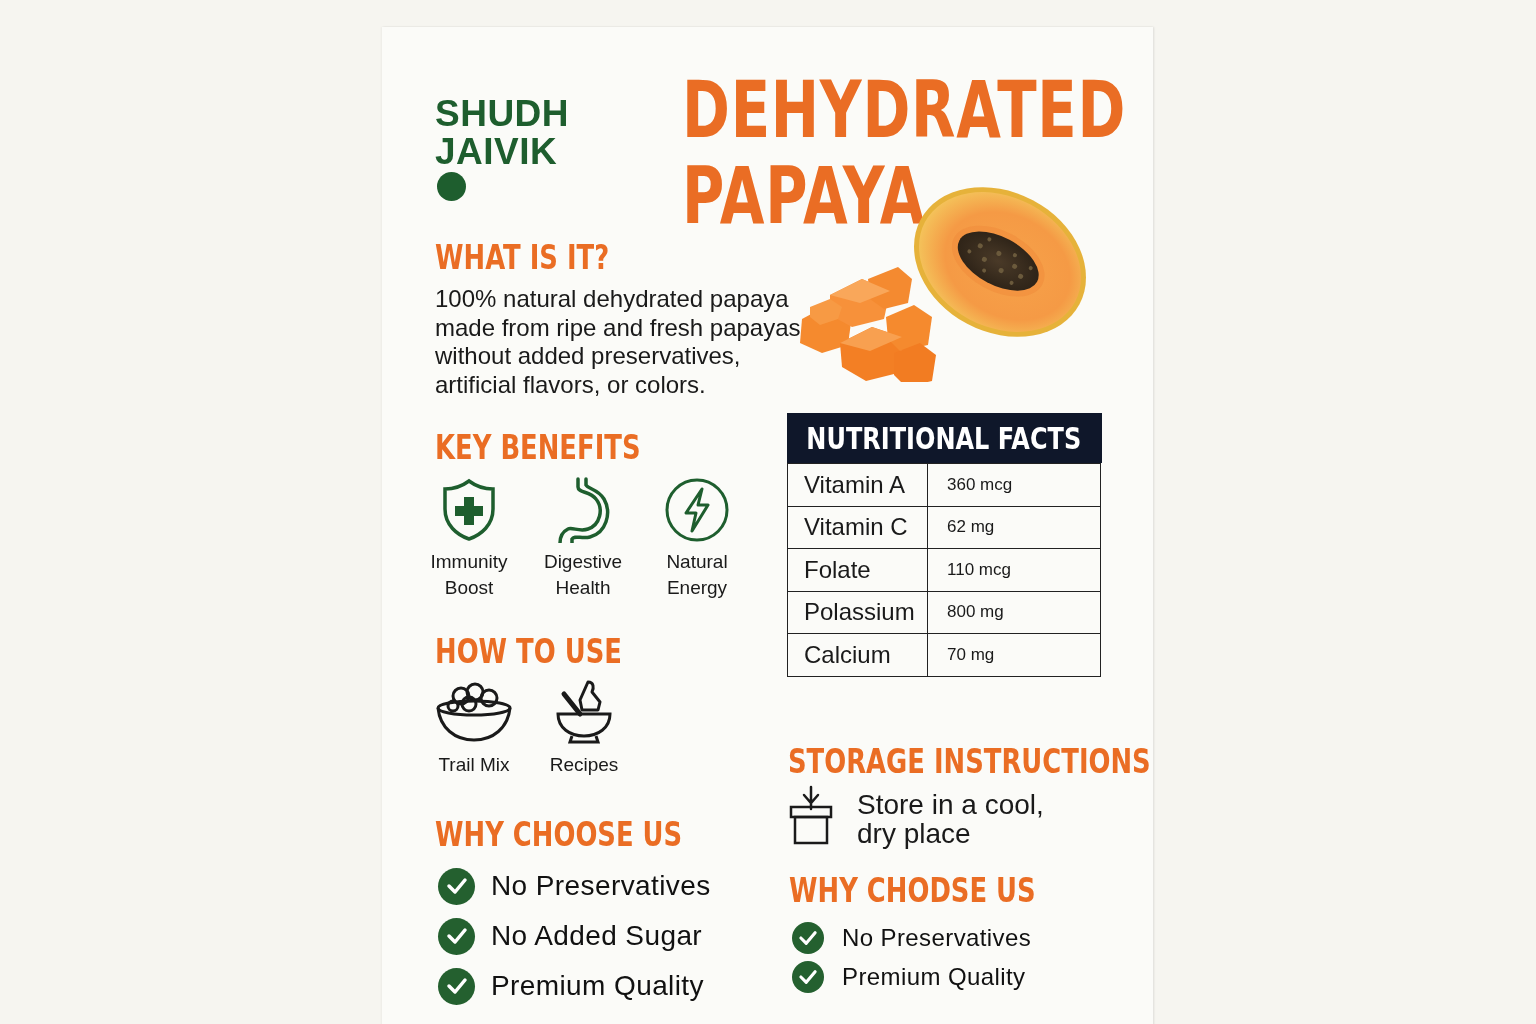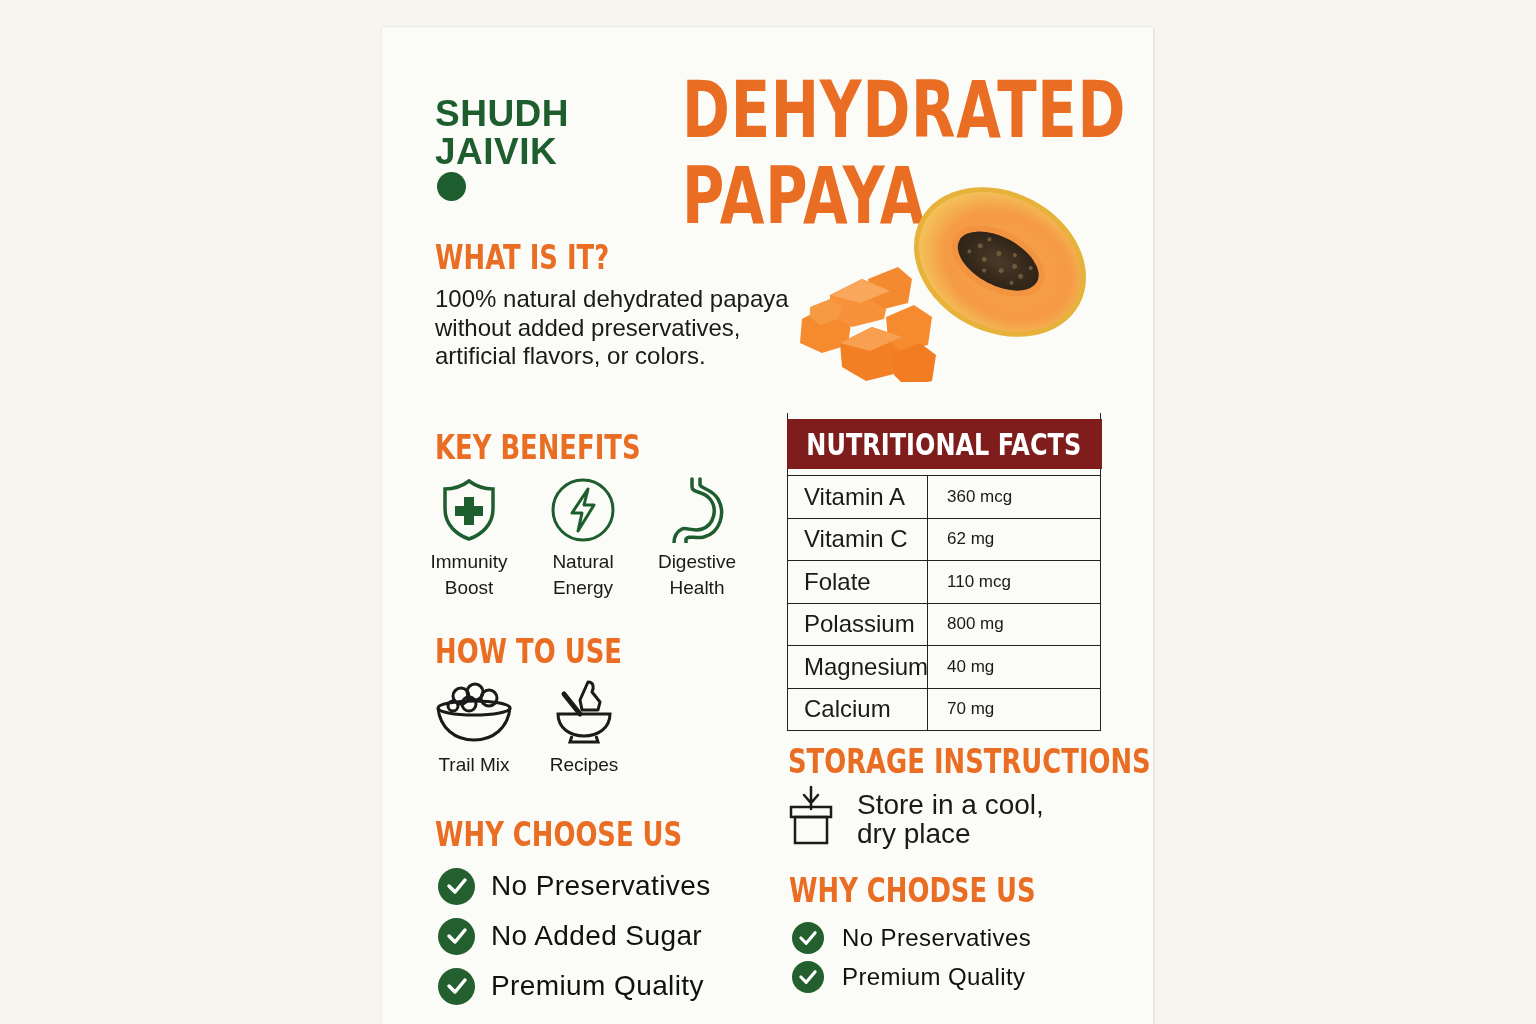--- a/index.html
+++ b/index.html
@@ -38,21 +38,21 @@
   .check-row { display:flex; align-items:center; height:50px; }
   .check-icon { width:37px; height:37px; border-radius:50%; background:#24602f; display:flex; align-items:center; justify-content:center; }
   .check-text { margin-left:16px; color:#111; font-size:28px; letter-spacing:0.4px; }
   .check-row.small { height:39px; }
   .check-row.small .check-icon { width:32px; height:32px; }
   .check-row.small .check-text { font-size:24px; margin-left:18px; }
   .nut {
     left:405px; top:386px; width:312px; border:1.5px solid #222; border-top:none;
   }
   .nut-head {
-    background:#7f1d1d; color:#fff; height:50px; margin:6px -1.5px;
+    background:#0f172a; color:#fff; height:50px; margin:0 -1.5px;
     display:flex; align-items:center; justify-content:center;
   }
   .nut-head span {
     font-family:"DejaVu Sans", sans-serif; font-weight:bold; font-size:30px; white-space:nowrap;
     display:inline-block; transform:scaleX(0.8);
   }
   .nut-row { display:flex; height:41.5px; border-top:1.5px solid #222; }
   .nut-row:first-of-type { border-top:none; }
   .nut-name { width:140px; border-right:1.5px solid #222; padding-left:16px; display:flex; align-items:center; font-size:24px; color:#1a1a1a; box-sizing:border-box; width:140px; }
   .nut-val { padding-left:19px; display:flex; align-items:center; font-size:17px; color:#1a1a1a; }
@@ -117,55 +117,56 @@
       <polygon points="104,186 130,176 146,188 142,214 116,220 104,208" fill="#f27c22"></polygon>
       <polygon points="20,140 40,132 52,140 48,152 30,158 20,150" fill="#f79a44"></polygon>
       <polygon points="40,128 72,112 100,124 70,136" fill="#f9a75a"></polygon>
       <polygon points="50,176 82,160 112,170 80,184" fill="#f8a050"></polygon>
     </g>
   </svg>
 
   <div class="abs h" style="left:53px; top:210px;">WHAT IS IT?</div>
   <div class="abs body-text" style="left:53px; top:258px;">
     <div>100% natural dehydrated papaya</div>
+    <div>made from ripe and fresh papayas</div>
     <div>without added preservatives,</div>
     <div>artificial flavors, or colors.</div>
   </div>
 
   <div class="abs h" style="left:53px; top:400px;">KEY BENEFITS</div>
   <div class="abs" style="left:32px; top:450px; display:flex; gap:4px;">
     <div class="icon-col">
       <svg width="60" height="66" viewBox="0 0 60 66">
         <path d="M30 4 C22 10 14 12 6 12 L6 32 C6 48 18 58 30 62 C42 58 54 48 54 32 L54 12 C46 12 38 10 30 4 Z" fill="none" stroke="#1e5e2e" stroke-width="3.5"></path>
         <rect x="25" y="20" width="10" height="28" fill="#1e5e2e"></rect>
         <rect x="16" y="29" width="28" height="10" fill="#1e5e2e"></rect>
       </svg>
       <div class="icon-label">
         <div>Immunity</div>
         <div>Boost</div>
       </div>
     </div>
     <div class="icon-col">
       <svg width="66" height="66" viewBox="0 0 66 66">
+        <path d="M28 2 L28 10 C28 16 40 14 46 22 C54 32 50 48 38 52 C30 55 22 50 18 52 C12 55 10 60 10 66" fill="none" stroke="#1e5e2e" stroke-width="3.5" stroke-linecap="round"></path>
+        <path d="M36 2 L36 8 C38 12 48 12 54 22 C62 36 56 56 40 60 C32 62 24 58 22 62 L22 66" fill="none" stroke="#1e5e2e" stroke-width="3.5" stroke-linecap="round"></path>
+      </svg>
+      <div class="icon-label">
+        <div>Digestive</div>
+        <div>Health</div>
+      </div>
+    </div>
+    <div class="icon-col">
+      <svg width="66" height="66" viewBox="0 0 66 66">
         <circle cx="33" cy="33" r="30" fill="none" stroke="#1e5e2e" stroke-width="3"></circle>
         <path d="M38 12 L22 36 L32 36 L28 54 L44 28 L34 28 Z" fill="none" stroke="#1e5e2e" stroke-width="3" stroke-linejoin="round"></path>
       </svg>
       <div class="icon-label">
         <div>Natural</div>
         <div>Energy</div>
-      </div>
-    </div>
-    <div class="icon-col">
-      <svg width="66" height="66" viewBox="0 0 66 66">
-        <path d="M28 2 L28 10 C28 16 40 14 46 22 C54 32 50 48 38 52 C30 55 22 50 18 52 C12 55 10 60 10 66" fill="none" stroke="#1e5e2e" stroke-width="3.5" stroke-linecap="round"></path>
-        <path d="M36 2 L36 8 C38 12 48 12 54 22 C62 36 56 56 40 60 C32 62 24 58 22 62 L22 66" fill="none" stroke="#1e5e2e" stroke-width="3.5" stroke-linecap="round"></path>
-      </svg>
-      <div class="icon-label">
-        <div>Digestive</div>
-        <div>Health</div>
       </div>
     </div>
   </div>
 
   <div class="abs h" style="left:53px; top:604px;">HOW TO USE</div>
   <div class="abs" style="left:37px; top:653px; display:flex; gap:0;">
     <div class="icon-col">
       <svg width="78" height="66" viewBox="0 0 78 66">
         <circle cx="26" cy="16" r="8" fill="none" stroke="#1a1a1a" stroke-width="3"></circle>
         <circle cx="40" cy="12" r="8" fill="none" stroke="#1a1a1a" stroke-width="3"></circle>
@@ -228,24 +229,20 @@
       <div class="nut-name">Vitamin C</div>
       <div class="nut-val">62 mg</div>
     </div>
     <div class="nut-row">
       <div class="nut-name">Folate</div>
       <div class="nut-val">110 mcg</div>
     </div>
     <div class="nut-row">
       <div class="nut-name">Polassium</div>
       <div class="nut-val">800 mg</div>
-    </div>
-    <div class="nut-row">
-      <div class="nut-name">Magnesium</div>
-      <div class="nut-val">40 mg</div>
     </div>
     <div class="nut-row">
       <div class="nut-name">Calcium</div>
       <div class="nut-val">70 mg</div>
     </div>
   </div>
 
   <div class="abs h" style="left:406px; top:714px;">STORAGE INSTRUCTIONS</div>
   <svg class="abs" style="left:406px; top:758px;" width="46" height="62" viewBox="0 0 46 62">
     <path d="M23 2 L23 24 M16 10 L23 18 L30 10" fill="none" stroke="#1a1a1a" stroke-width="2.5" stroke-linecap="round"></path>

